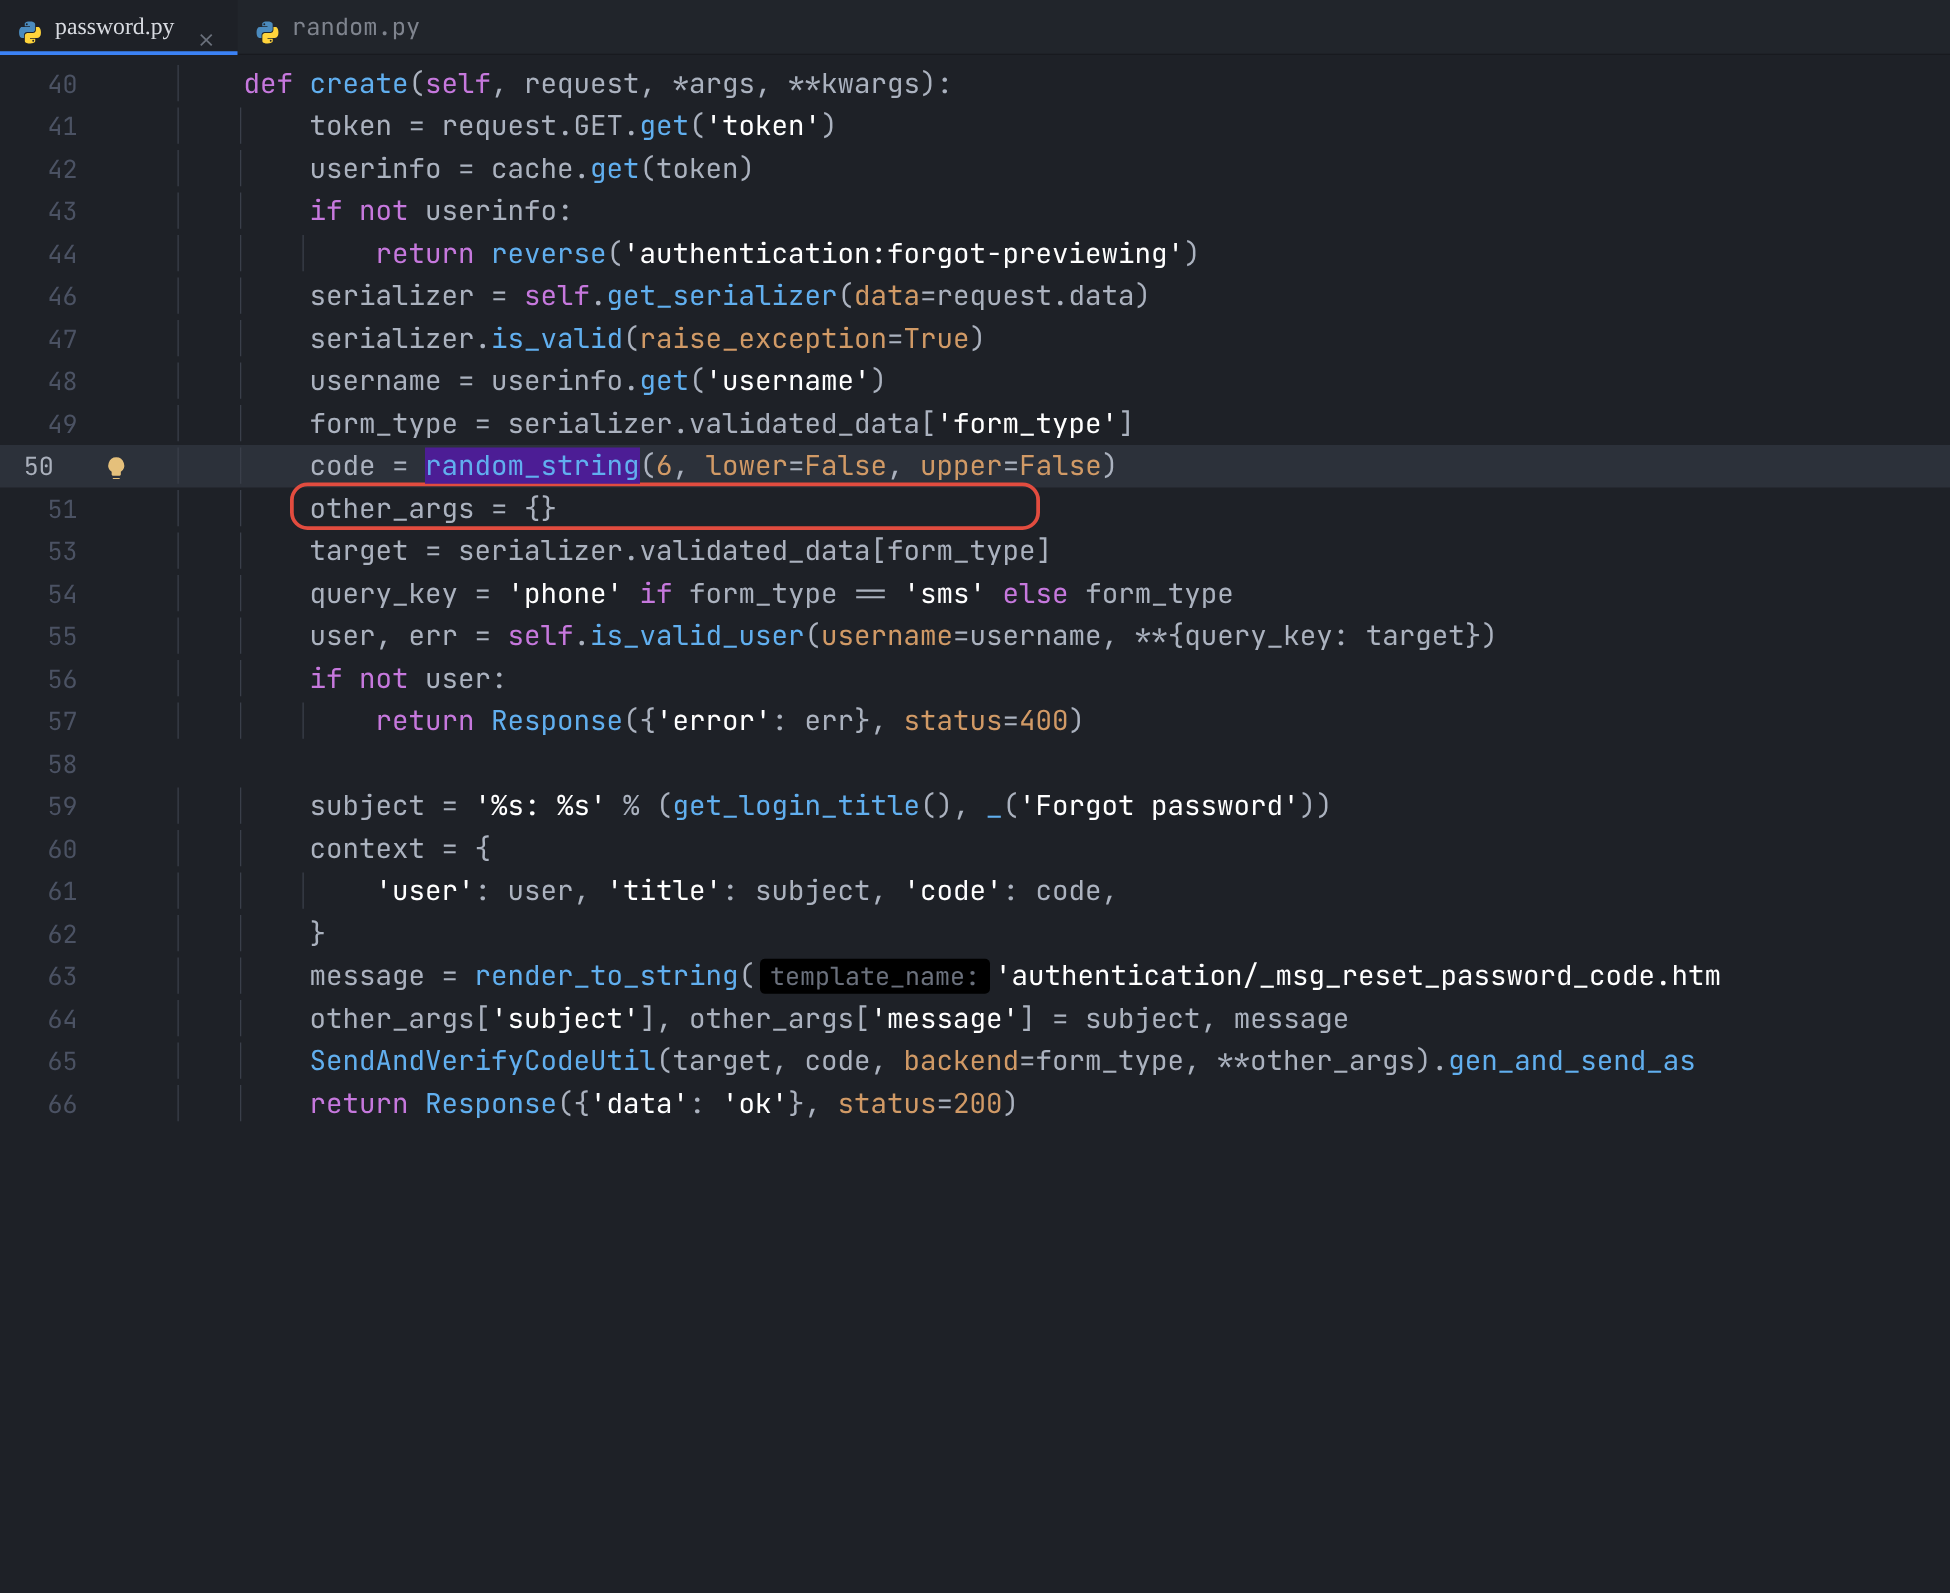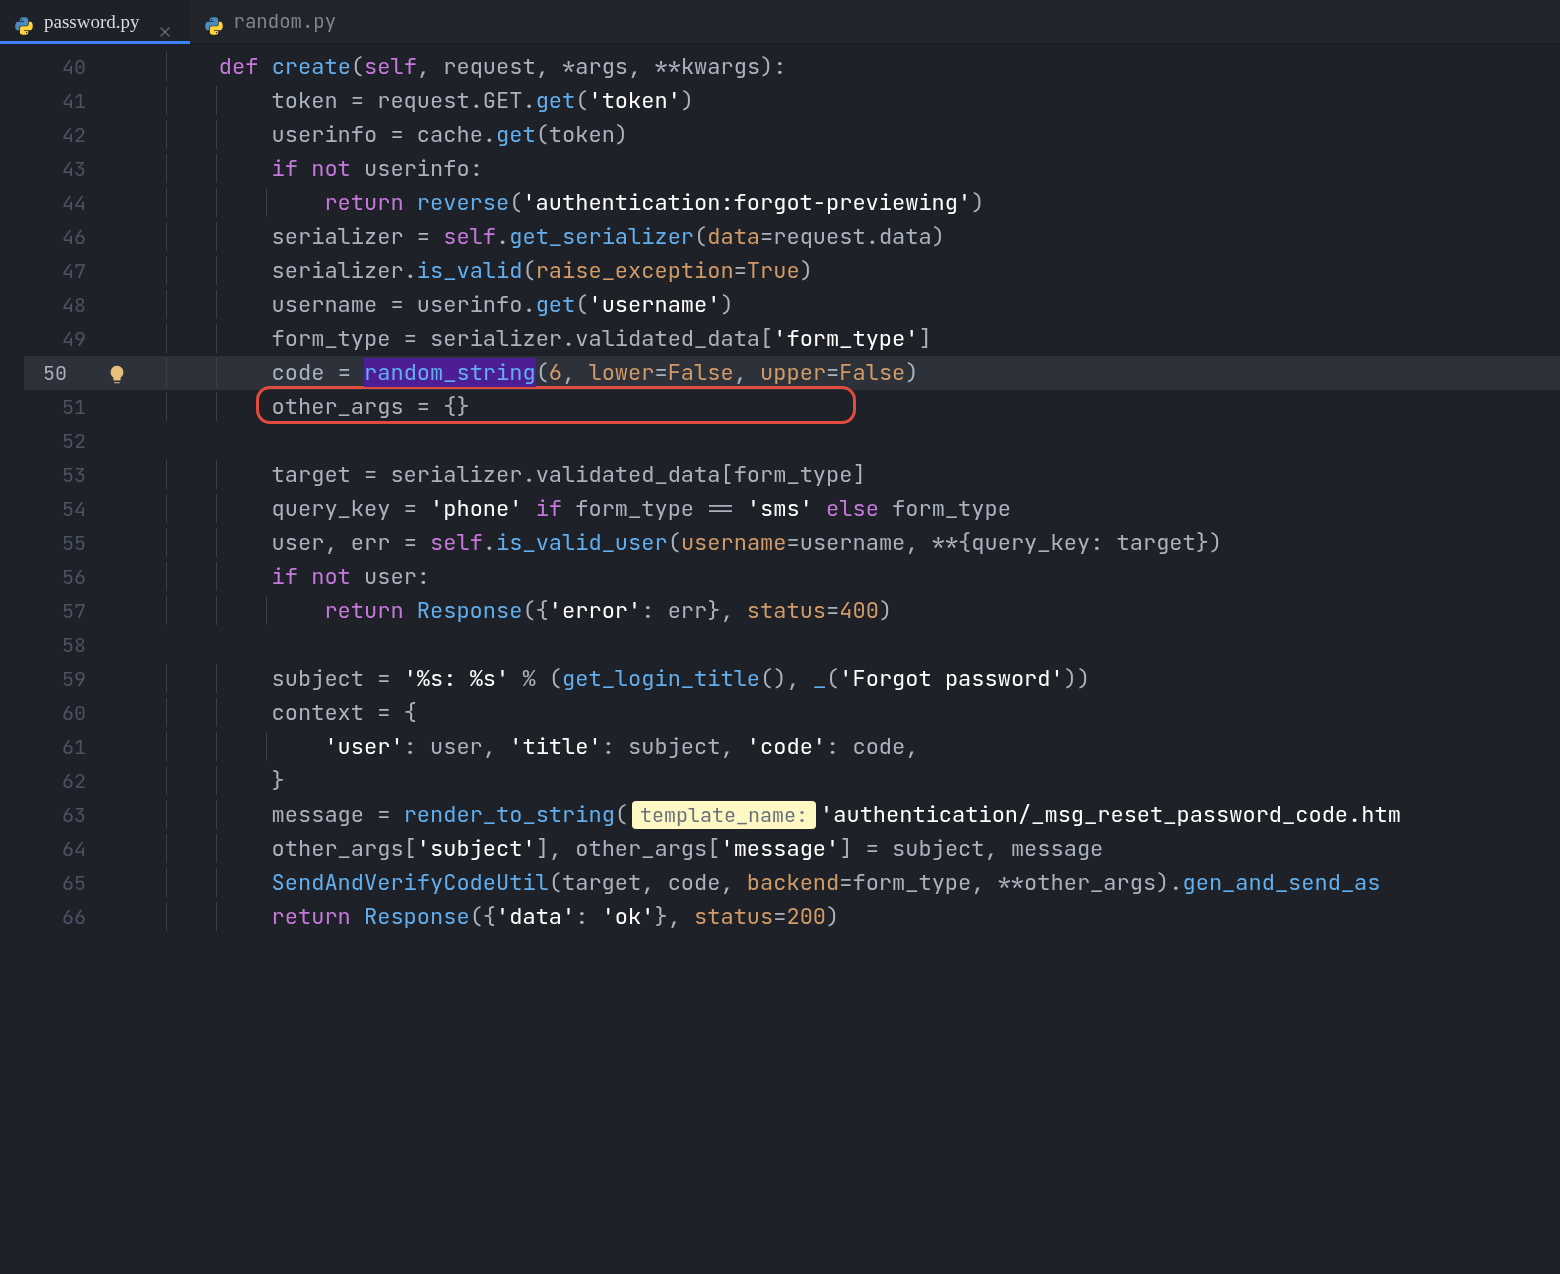--- a/index.html
+++ b/index.html
@@ -60,36 +60,36 @@
   .kw { color: #c678dd; }
   .param { color: #d19a66; }
   .self { color: #c678dd; }
   .fncall { color: #61afef; }
   .str { color: #ffffff; }
   .num { color: #d19a66; }
   .const { color: #d19a66; }
   .op { color: #abb2bf; }
   .punc { color: #abb2bf; }
   .plain { color: #abb2bf; }
-  .hint { color: #6b717d; background: #fef9c3; padding: 1px 8px; border-radius: 4px; font-size: 20px; margin: 0 4px; }
+  .hint { color: #6b717d; background: #000000; padding: 1px 8px; border-radius: 4px; font-size: 20px; margin: 0 4px; }
   .sel { background: #4c1d95; border-radius: 0; }
 
   
   .red-box {
     position: absolute;
     border: 3px solid #e24c3f;
     border-radius: 14px;
     pointer-events: none;
   }
 
   
   .bulb svg { width: 22px; height: 22px; }
 
   
-  .editor-rows { padding-top: 6px; margin-left: 24px; }
+  .editor-rows { padding-top: 6px; }
   .erow { display: flex; height: 34px; align-items: stretch; }
   .erow.current { background: #2c313a; }
   .erow .g { width: 78px; text-align: right; padding-right: 16px; color: #4b5263; font-size: 20px; line-height: 34px; }
   .erow.current .g { color: #aab0bc; text-align: center; }
   .erow .h { width: 38px; position: relative; }
   .erow .c { flex: 1; white-space: pre; line-height: 34px; position: relative; }
 </style>
 </head>
 <body>
 
@@ -174,55 +174,50 @@
           </svg></span>
       </div>
       <div class="c"><span style="padding-left: 26px; background-image: linear-gradient(rgb(58, 63, 74), rgb(58, 63, 74)), linear-gradient(rgb(58, 63, 74), rgb(58, 63, 74)); background-repeat: no-repeat; background-size: 1px 34px, 1px 34px; background-position: 26px 0px, 76px 0px;">        </span><span class="plain">code </span><span class="op">=</span><span class="plain"> </span><span class="fncall sel">random_string</span><span class="punc">(</span><span class="num">6</span><span class="punc">, </span><span class="param">lower</span><span class="op">=</span><span class="const">False</span><span class="punc">, </span><span class="param">upper</span><span class="op">=</span><span class="const">False</span><span class="punc">)</span></div>
     </div>
     <div class="erow">
       <div class="g">51</div>
       <div class="h"></div>
       <div class="c"><span style="padding-left: 26px; background-image: linear-gradient(rgb(58, 63, 74), rgb(58, 63, 74)), linear-gradient(rgb(58, 63, 74), rgb(58, 63, 74)); background-repeat: no-repeat; background-size: 1px 34px, 1px 34px; background-position: 26px 0px, 76px 0px;">        </span><span class="plain">other_args </span><span class="op">=</span><span class="plain"> </span><span class="punc">{}</span></div>
     </div>
     <div class="erow">
-      <div class="g">52</div>
+      <div class="g">53</div>
+      <div class="h"></div>
+      <div class="c"><span style="padding-left: 26px; background-image: linear-gradient(rgb(58, 63, 74), rgb(58, 63, 74)), linear-gradient(rgb(58, 63, 74), rgb(58, 63, 74)); background-repeat: no-repeat; background-size: 1px 34px, 1px 34px; background-position: 26px 0px, 76px 0px;">        </span><span class="plain">target </span><span class="op">=</span><span class="plain"> serializer</span><span class="punc">.</span><span class="plain">validated_data</span><span class="punc">[</span><span class="plain">form_type</span><span class="punc">]</span></div>
+    </div>
+    <div class="erow">
+      <div class="g">54</div>
+      <div class="h"></div>
+      <div class="c"><span style="padding-left: 26px; background-image: linear-gradient(rgb(58, 63, 74), rgb(58, 63, 74)), linear-gradient(rgb(58, 63, 74), rgb(58, 63, 74)); background-repeat: no-repeat; background-size: 1px 34px, 1px 34px; background-position: 26px 0px, 76px 0px;">        </span><span class="plain">query_key </span><span class="op">=</span><span class="plain"> </span><span class="str">'phone'</span><span class="plain"> </span><span class="kw">if </span><span class="plain">form_type </span><span class="op">==</span><span class="plain"> </span><span class="str">'sms'</span><span class="plain"> </span><span class="kw">else </span><span class="plain">form_type</span></div>
+    </div>
+    <div class="erow">
+      <div class="g">55</div>
+      <div class="h"></div>
+      <div class="c"><span style="padding-left: 26px; background-image: linear-gradient(rgb(58, 63, 74), rgb(58, 63, 74)), linear-gradient(rgb(58, 63, 74), rgb(58, 63, 74)); background-repeat: no-repeat; background-size: 1px 34px, 1px 34px; background-position: 26px 0px, 76px 0px;">        </span><span class="plain">user</span><span class="punc">, </span><span class="plain">err </span><span class="op">=</span><span class="plain"> </span><span class="self">self</span><span class="punc">.</span><span class="fncall">is_valid_user</span><span class="punc">(</span><span class="param">username</span><span class="op">=</span><span class="plain">username</span><span class="punc">, </span><span class="op">**</span><span class="punc">{</span><span class="plain">query_key</span><span class="punc">: </span><span class="plain">target</span><span class="punc">})</span></div>
+    </div>
+    <div class="erow">
+      <div class="g">56</div>
+      <div class="h"></div>
+      <div class="c"><span style="padding-left: 26px; background-image: linear-gradient(rgb(58, 63, 74), rgb(58, 63, 74)), linear-gradient(rgb(58, 63, 74), rgb(58, 63, 74)); background-repeat: no-repeat; background-size: 1px 34px, 1px 34px; background-position: 26px 0px, 76px 0px;">        </span><span class="kw">if </span><span class="kw">not </span><span class="plain">user</span><span class="punc">:</span></div>
+    </div>
+    <div class="erow">
+      <div class="g">57</div>
+      <div class="h"></div>
+      <div class="c"><span style="padding-left: 26px; background-image: linear-gradient(rgb(58, 63, 74), rgb(58, 63, 74)), linear-gradient(rgb(58, 63, 74), rgb(58, 63, 74)), linear-gradient(rgb(58, 63, 74), rgb(58, 63, 74)); background-repeat: no-repeat; background-size: 1px 34px, 1px 34px, 1px 34px; background-position: 26px 0px, 76px 0px, 126px 0px;">            </span><span class="kw">return </span><span class="fncall">Response</span><span class="punc">({</span><span class="str">'error'</span><span class="punc">: </span><span class="plain">err</span><span class="punc">}, </span><span class="param">status</span><span class="op">=</span><span class="num">400</span><span class="punc">)</span></div>
+    </div>
+    <div class="erow">
+      <div class="g">58</div>
       <div class="h"></div>
       <div class="c"><span style="padding-left: 26px; background-image: none;"></span></div>
     </div>
     <div class="erow">
-      <div class="g">53</div>
-      <div class="h"></div>
-      <div class="c"><span style="padding-left: 26px; background-image: linear-gradient(rgb(58, 63, 74), rgb(58, 63, 74)), linear-gradient(rgb(58, 63, 74), rgb(58, 63, 74)); background-repeat: no-repeat; background-size: 1px 34px, 1px 34px; background-position: 26px 0px, 76px 0px;">        </span><span class="plain">target </span><span class="op">=</span><span class="plain"> serializer</span><span class="punc">.</span><span class="plain">validated_data</span><span class="punc">[</span><span class="plain">form_type</span><span class="punc">]</span></div>
-    </div>
-    <div class="erow">
-      <div class="g">54</div>
-      <div class="h"></div>
-      <div class="c"><span style="padding-left: 26px; background-image: linear-gradient(rgb(58, 63, 74), rgb(58, 63, 74)), linear-gradient(rgb(58, 63, 74), rgb(58, 63, 74)); background-repeat: no-repeat; background-size: 1px 34px, 1px 34px; background-position: 26px 0px, 76px 0px;">        </span><span class="plain">query_key </span><span class="op">=</span><span class="plain"> </span><span class="str">'phone'</span><span class="plain"> </span><span class="kw">if </span><span class="plain">form_type </span><span class="op">==</span><span class="plain"> </span><span class="str">'sms'</span><span class="plain"> </span><span class="kw">else </span><span class="plain">form_type</span></div>
-    </div>
-    <div class="erow">
-      <div class="g">55</div>
-      <div class="h"></div>
-      <div class="c"><span style="padding-left: 26px; background-image: linear-gradient(rgb(58, 63, 74), rgb(58, 63, 74)), linear-gradient(rgb(58, 63, 74), rgb(58, 63, 74)); background-repeat: no-repeat; background-size: 1px 34px, 1px 34px; background-position: 26px 0px, 76px 0px;">        </span><span class="plain">user</span><span class="punc">, </span><span class="plain">err </span><span class="op">=</span><span class="plain"> </span><span class="self">self</span><span class="punc">.</span><span class="fncall">is_valid_user</span><span class="punc">(</span><span class="param">username</span><span class="op">=</span><span class="plain">username</span><span class="punc">, </span><span class="op">**</span><span class="punc">{</span><span class="plain">query_key</span><span class="punc">: </span><span class="plain">target</span><span class="punc">})</span></div>
-    </div>
-    <div class="erow">
-      <div class="g">56</div>
-      <div class="h"></div>
-      <div class="c"><span style="padding-left: 26px; background-image: linear-gradient(rgb(58, 63, 74), rgb(58, 63, 74)), linear-gradient(rgb(58, 63, 74), rgb(58, 63, 74)); background-repeat: no-repeat; background-size: 1px 34px, 1px 34px; background-position: 26px 0px, 76px 0px;">        </span><span class="kw">if </span><span class="kw">not </span><span class="plain">user</span><span class="punc">:</span></div>
-    </div>
-    <div class="erow">
-      <div class="g">57</div>
-      <div class="h"></div>
-      <div class="c"><span style="padding-left: 26px; background-image: linear-gradient(rgb(58, 63, 74), rgb(58, 63, 74)), linear-gradient(rgb(58, 63, 74), rgb(58, 63, 74)), linear-gradient(rgb(58, 63, 74), rgb(58, 63, 74)); background-repeat: no-repeat; background-size: 1px 34px, 1px 34px, 1px 34px; background-position: 26px 0px, 76px 0px, 126px 0px;">            </span><span class="kw">return </span><span class="fncall">Response</span><span class="punc">({</span><span class="str">'error'</span><span class="punc">: </span><span class="plain">err</span><span class="punc">}, </span><span class="param">status</span><span class="op">=</span><span class="num">400</span><span class="punc">)</span></div>
-    </div>
-    <div class="erow">
-      <div class="g">58</div>
-      <div class="h"></div>
-      <div class="c"><span style="padding-left: 26px; background-image: none;"></span></div>
-    </div>
-    <div class="erow">
       <div class="g">59</div>
       <div class="h"></div>
       <div class="c"><span style="padding-left: 26px; background-image: linear-gradient(rgb(58, 63, 74), rgb(58, 63, 74)), linear-gradient(rgb(58, 63, 74), rgb(58, 63, 74)); background-repeat: no-repeat; background-size: 1px 34px, 1px 34px; background-position: 26px 0px, 76px 0px;">        </span><span class="plain">subject </span><span class="op">=</span><span class="plain"> </span><span class="str">'%s: %s'</span><span class="plain"> </span><span class="op">%</span><span class="plain"> </span><span class="punc">(</span><span class="fncall">get_login_title</span><span class="punc">(), </span><span class="fncall">_</span><span class="punc">(</span><span class="str">'Forgot password'</span><span class="punc">))</span></div>
     </div>
     <div class="erow">
       <div class="g">60</div>
       <div class="h"></div>
       <div class="c"><span style="padding-left: 26px; background-image: linear-gradient(rgb(58, 63, 74), rgb(58, 63, 74)), linear-gradient(rgb(58, 63, 74), rgb(58, 63, 74)); background-repeat: no-repeat; background-size: 1px 34px, 1px 34px; background-position: 26px 0px, 76px 0px;">        </span><span class="plain">context </span><span class="op">=</span><span class="plain"> </span><span class="punc">{</span></div>
     </div>
     <div class="erow">

